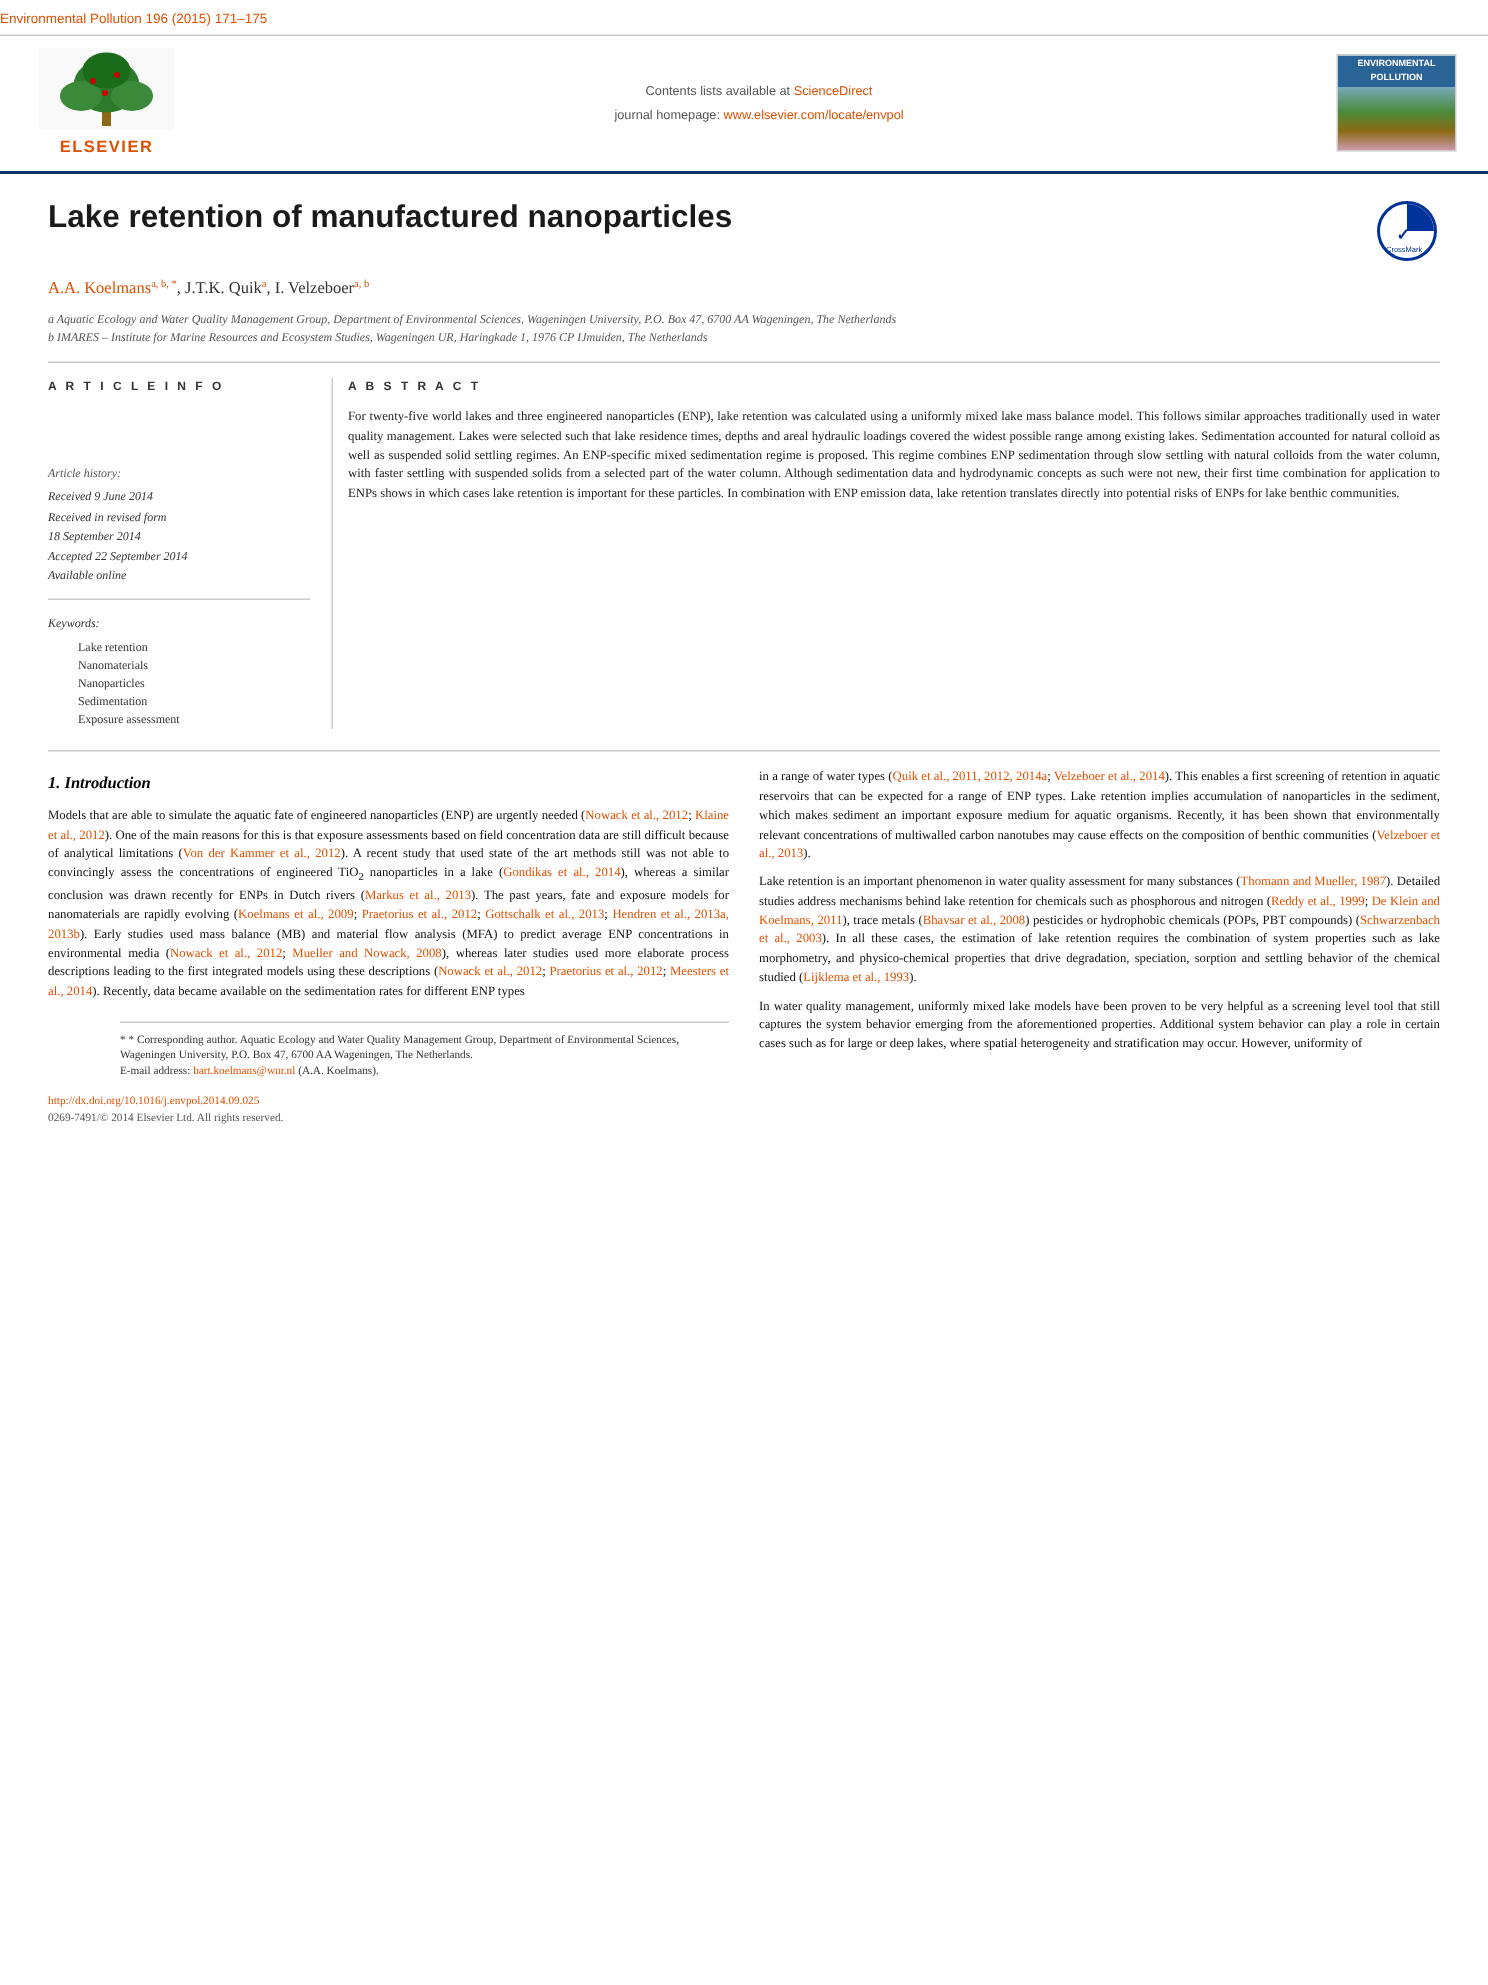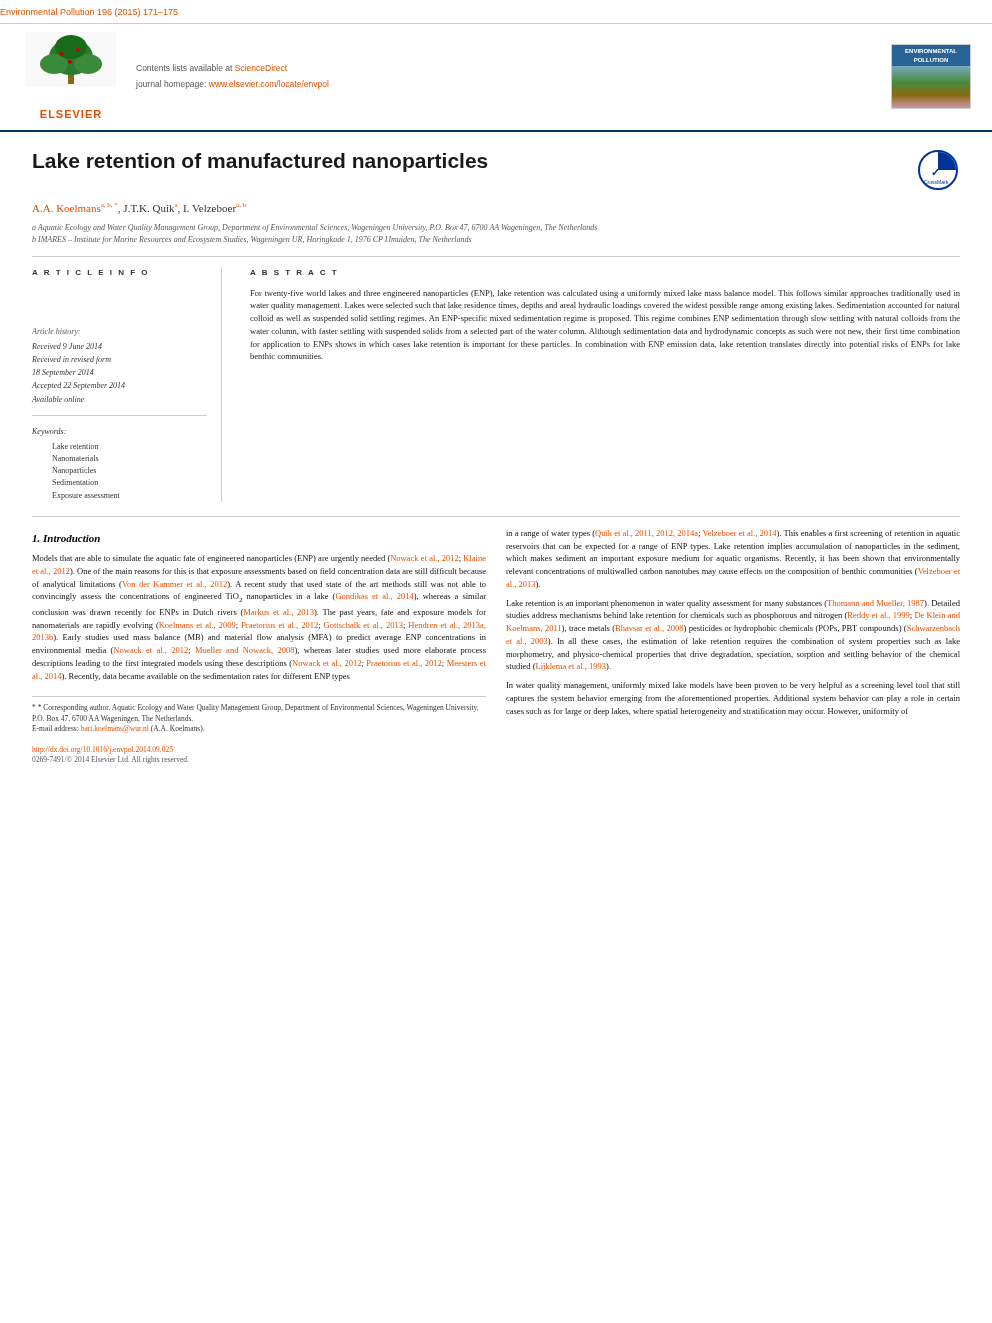--- a/index.html
+++ b/index.html
@@ -38,21 +38,21 @@
       align-items: center;
       font-size: 8px;
       color: #666;
     }
     .journal-header .left-logo .elsevier-tree {
       width: 90px;
       height: 55px;
     }
     .journal-header .center-info {
       flex: 1;
-      text-align: left;
+      text-align: center;
     }
     .journal-header .center-info .contents-line {
       font-size: 8.5px;
       color: #555;
       font-family: Arial, sans-serif;
       margin-bottom: 4px;
     }
     .journal-header .center-info .contents-line a {
       color: #e05000;
       text-decoration: none;
@@ -166,21 +166,21 @@
     
     hr {
       border: none;
       border-top: 1px solid #ccc;
       margin: 10px 0;
     }
 
     
     .two-col {
       display: flex;
-      gap: 28px;
+      gap: 10px;
       margin-bottom: 14px;
     }
     .article-info-col {
       width: 190px;
       min-width: 190px;
       border-right: 1px solid #ccc;
       padding-right: 14px;
     }
     .abstract-col {
       flex: 1;
@@ -279,20 +279,21 @@
       text-decoration: none;
     }
 
     
     .footnote-section {
       border-top: 1px solid #ccc;
       margin-top: 14px;
       padding-top: 6px;
       font-size: 7.5px;
       color: #333;
+      margin-left: 48px;
     }
     .footnote-section a {
       color: #e05000;
       text-decoration: none;
     }
 
     
     .page-footer {
       margin-top: 10px;
       font-size: 7.5px;
@@ -304,21 +305,21 @@
       text-decoration: none;
     }
 
     
     .elsevier-wordmark {
       font-family: Arial, sans-serif;
       font-size: 11px;
       color: #e05000;
       font-weight: bold;
       letter-spacing: 1px;
-      margin-top: 20px;
+      margin-top: 4px;
     }
   </style>
 </head>
 <body>
 
 <div class="top-bar">
   <span>Environmental Pollution 196 (2015) 171–175</span>
 </div>
 
 <div class="journal-header">

